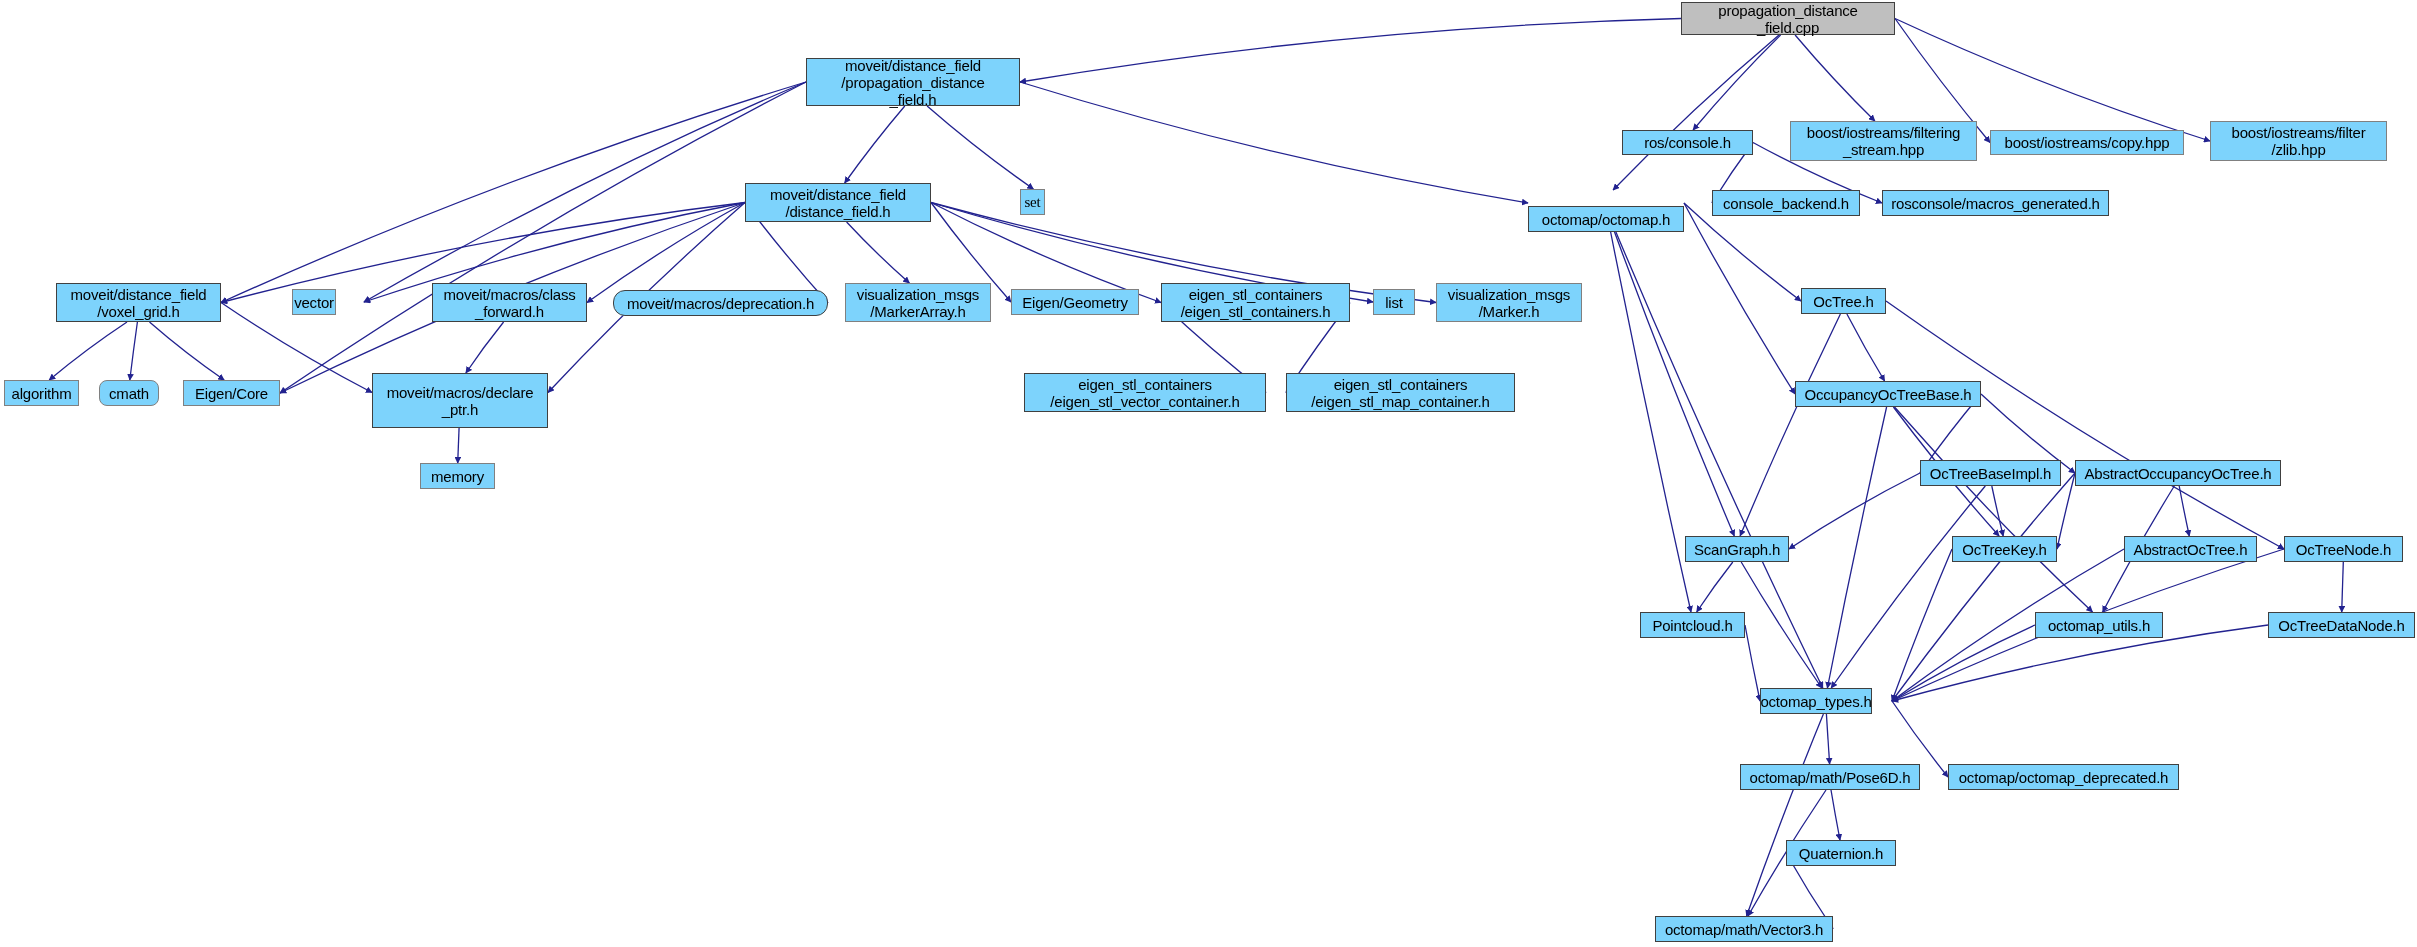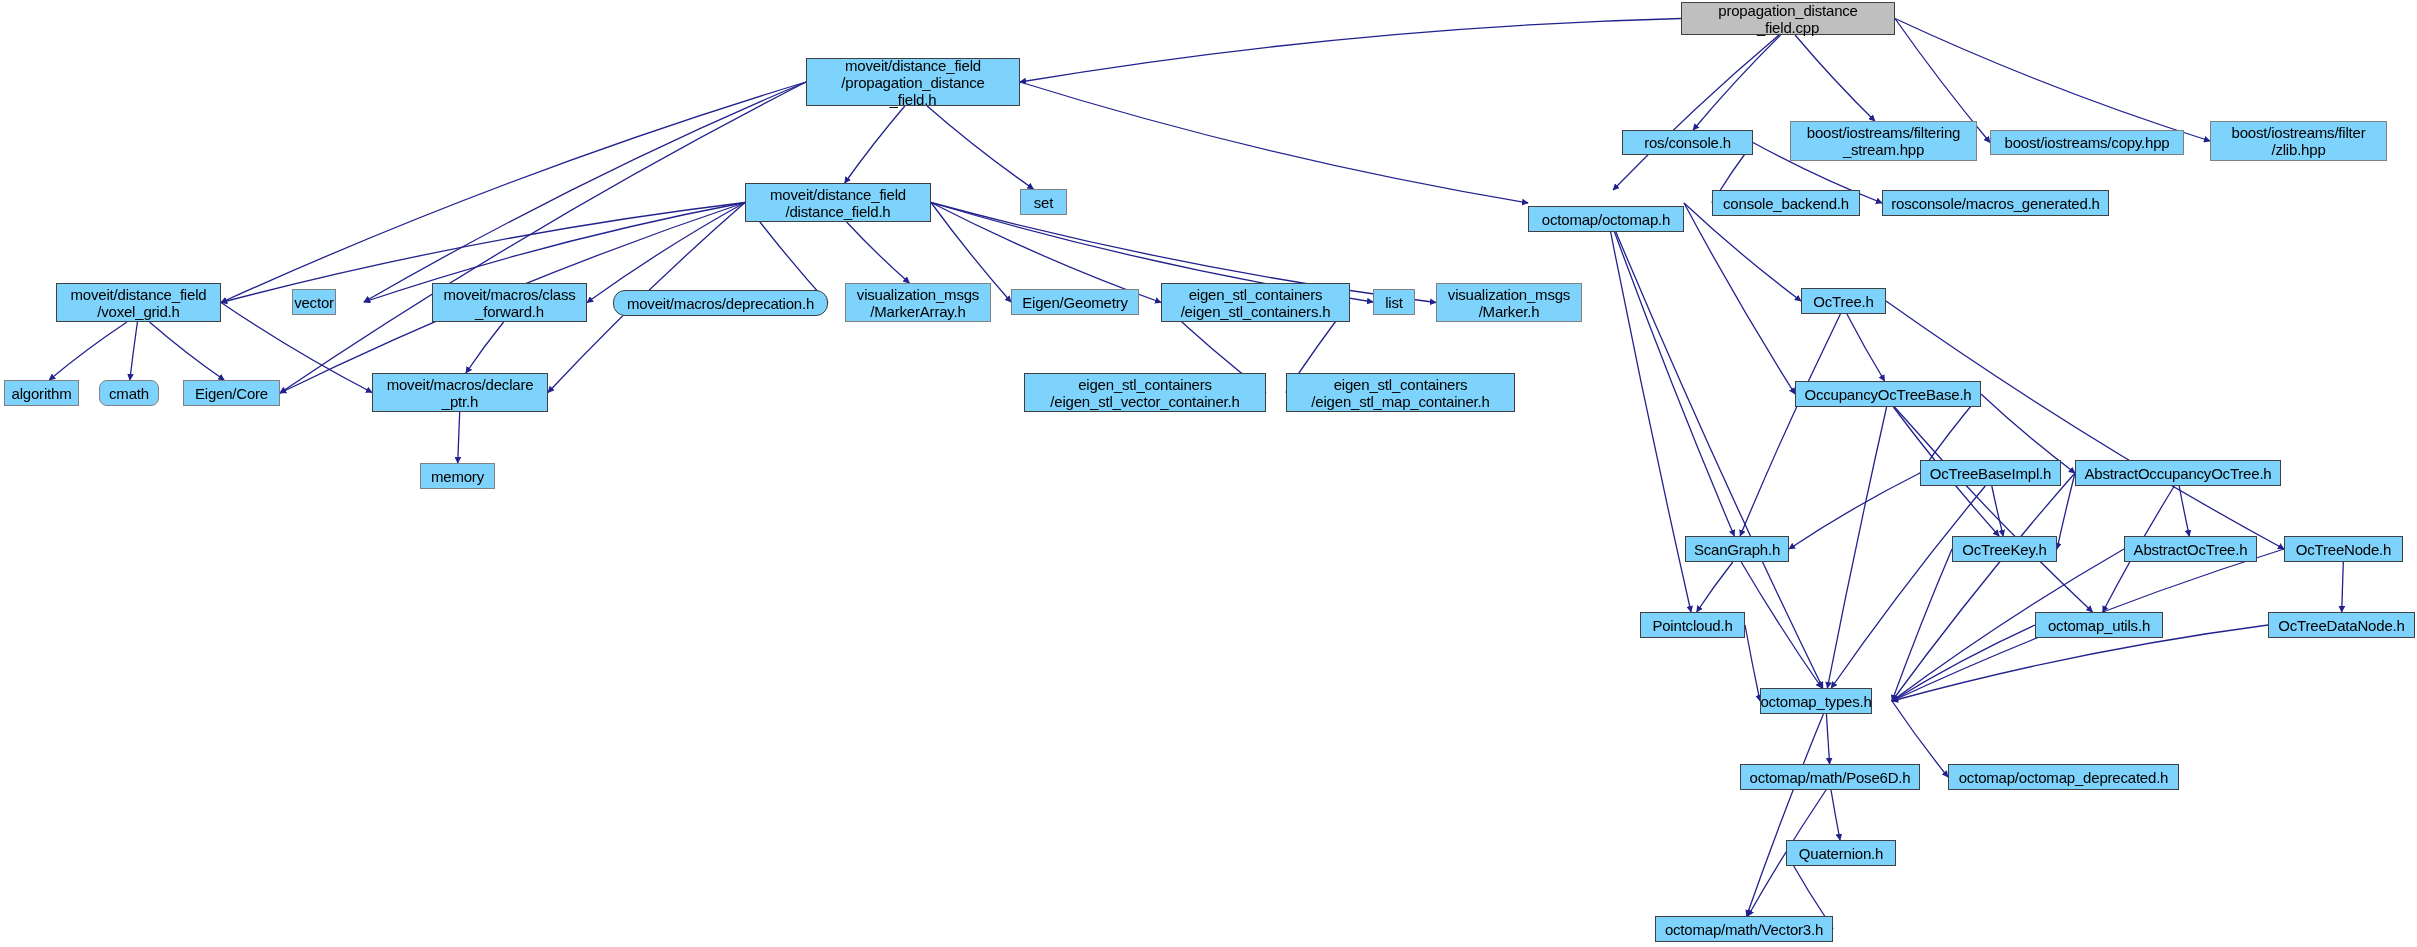--- a/index.html
+++ b/index.html
@@ -139,42 +139,42 @@
 _field.h</div>
       <div class="node-box strong" style="left: 1622px; top: 130px; width: 131px; height: 25px;">ros/console.h</div>
       <div class="node-box" style="left: 1790px; top: 121px; width: 187px; height: 40px;">boost/iostreams/filtering
 _stream.hpp</div>
       <div class="node-box" style="left: 1990px; top: 130px; width: 194px; height: 25px;">boost/iostreams/copy.hpp</div>
       <div class="node-box" style="left: 2210px; top: 121px; width: 177px; height: 40px;">boost/iostreams/filter
 /zlib.hpp</div>
       <div class="node-box strong" style="left: 1528px; top: 190px; width: 156px; height: 26px; margin-top: 16px;">octomap/octomap.h</div>
       <div class="node-box strong" style="left: 1712px; top: 190px; width: 148px; height: 26px;">console_backend.h</div>
       <div class="node-box strong" style="left: 1882px; top: 190px; width: 227px; height: 26px;">rosconsole/macros_generated.h</div>
-      <div class="node-box" style="left: 1020px; top: 189px; width: 47px; height: 26px;">set</div>
+      <div class="node-box" style="left: 1020px; top: 189px; width: 25px; height: 26px; font-family: Liberation Serif, serif;">set</div>
       <div class="node-box strong" style="left: 745px; top: 183px; width: 186px; height: 39px;">moveit/distance_field
 /distance_field.h</div>
       <div class="node-box strong" style="left: 56px; top: 283px; width: 165px; height: 39px;">moveit/distance_field
 /voxel_grid.h</div>
       <div class="node-box" style="left: 292px; top: 289px; width: 44px; height: 26px;">vector</div>
       <div class="node-box strong" style="left: 432px; top: 283px; width: 155px; height: 39px;">moveit/macros/class
 _forward.h</div>
       <div class="node-box strong" style="left: 613px; top: 290px; width: 215px; height: 26px; border-radius: 12px;">moveit/macros/deprecation.h</div>
       <div class="node-box" style="left: 845px; top: 283px; width: 146px; height: 39px;">visualization_msgs
 /MarkerArray.h</div>
       <div class="node-box" style="left: 1011px; top: 289px; width: 128px; height: 26px;">Eigen/Geometry</div>
       <div class="node-box strong" style="left: 1161px; top: 283px; width: 189px; height: 39px;">eigen_stl_containers
 /eigen_stl_containers.h</div>
       <div class="node-box" style="left: 1373px; top: 289px; width: 42px; height: 26px;">list</div>
       <div class="node-box" style="left: 1436px; top: 283px; width: 146px; height: 39px;">visualization_msgs
 /Marker.h</div>
       <div class="node-box strong" style="left: 1801px; top: 288px; width: 85px; height: 26px;">OcTree.h</div>
       <div class="node-box" style="left: 4px; top: 380px; width: 75px; height: 26px;">algorithm</div>
       <div class="node-box" style="left: 99px; top: 380px; width: 60px; height: 26px; border-radius: 8px;">cmath</div>
       <div class="node-box" style="left: 183px; top: 380px; width: 97px; height: 26px;">Eigen/Core</div>
-      <div class="node-box strong" style="left: 372px; top: 373px; width: 176px; height: 39px;">moveit/macros/declare
+      <div class="node-box strong" style="left: 372px; top: 373px; width: 176px; height: 55px;">moveit/macros/declare
 _ptr.h</div>
       <div class="node-box strong" style="left: 1024px; top: 373px; width: 242px; height: 39px;">eigen_stl_containers
 /eigen_stl_vector_container.h</div>
       <div class="node-box strong" style="left: 1286px; top: 373px; width: 229px; height: 39px;">eigen_stl_containers
 /eigen_stl_map_container.h</div>
       <div class="node-box strong" style="left: 1795px; top: 381px; width: 186px; height: 26px;">OccupancyOcTreeBase.h</div>
       <div class="node-box" style="left: 420px; top: 463px; width: 75px; height: 26px;">memory</div>
       <div class="node-box strong" style="left: 1920px; top: 460px; width: 141px; height: 26px;">OcTreeBaseImpl.h</div>
       <div class="node-box strong" style="left: 2075px; top: 460px; width: 206px; height: 26px;">AbstractOccupancyOcTree.h</div>
       <div class="node-box strong" style="left: 1685px; top: 536px; width: 104px; height: 26px;">ScanGraph.h</div>

